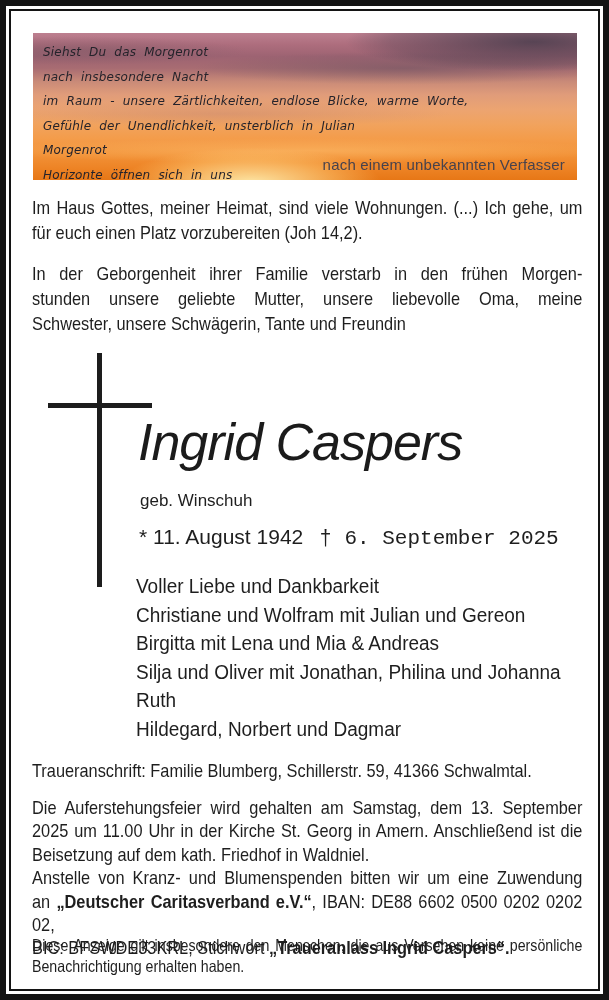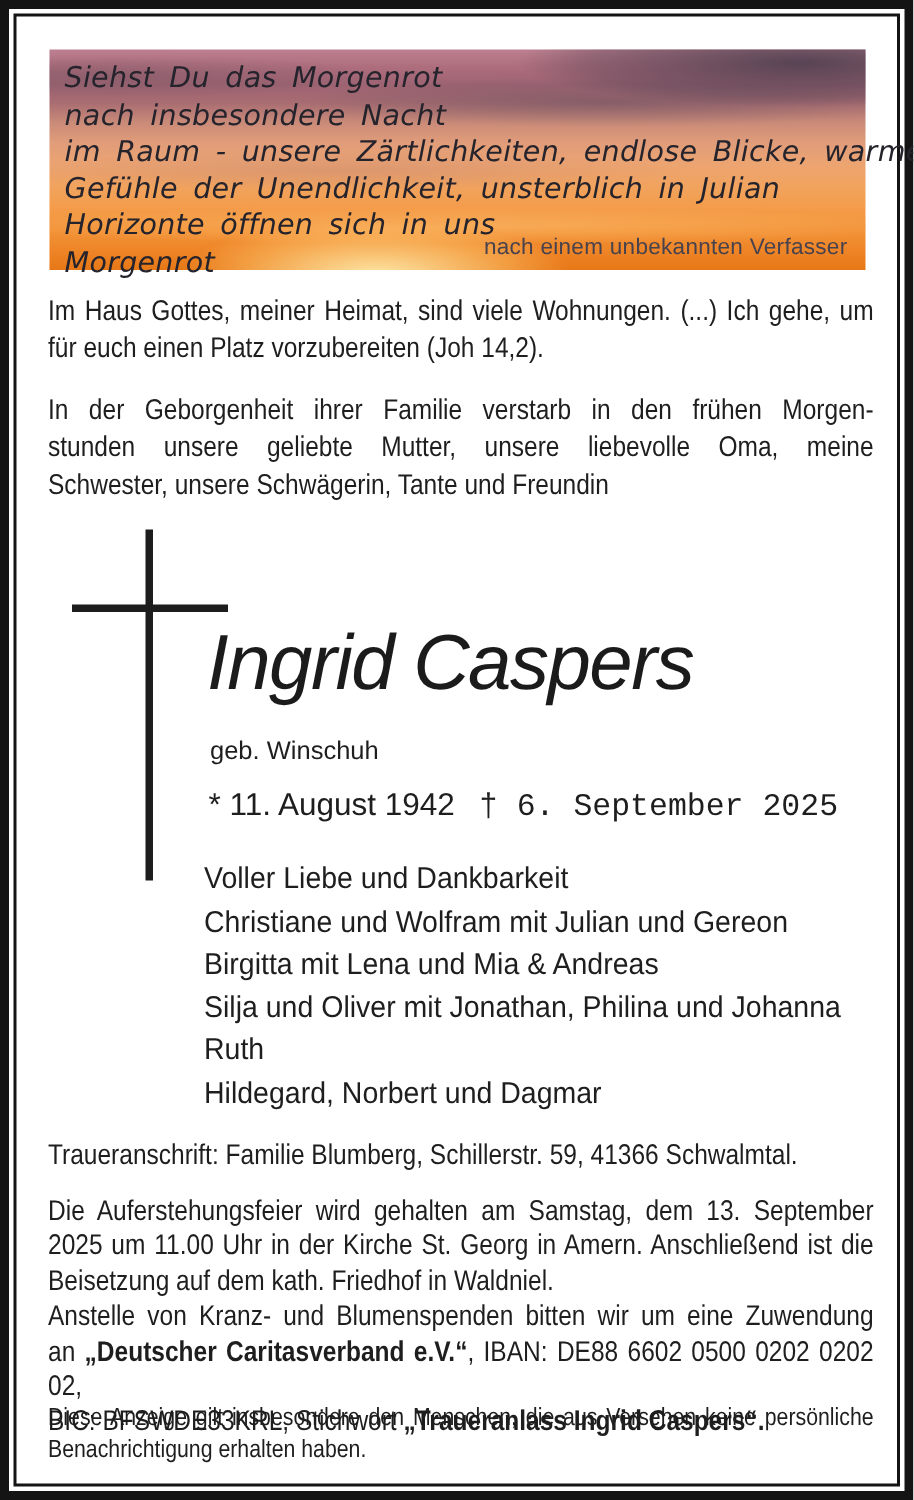--- a/index.html
+++ b/index.html
@@ -20,21 +20,21 @@
       radial-gradient(ellipse 85% 12% at 50% 80%, rgba(255,195,115,0.50), rgba(255,195,115,0) 70%),
       radial-gradient(ellipse 48% 28% at 92% 6%, rgba(72,60,76,0.85), rgba(82,66,82,0.35) 55%, rgba(82,66,82,0) 72%),
       radial-gradient(ellipse 55% 16% at 68% 24%, rgba(102,80,95,0.50), rgba(102,80,95,0) 70%),
       radial-gradient(ellipse 45% 14% at 8% 12%, rgba(125,88,100,0.55), rgba(125,88,100,0) 70%),
       radial-gradient(ellipse 60% 13% at 35% 55%, rgba(185,125,115,0.35), rgba(185,125,115,0) 70%),
       linear-gradient(180deg,#bd8090 0%,#ad6d7d 8%,#9d6372 16%,#a86c72 24%,#c98a78 33%,#e09c7a 42%,#eca471 52%,#f1a35e 62%,#f49c4a 72%,#f29238 82%,#ee8527 91%,#e77716 100%);
   }
   .poem {
     position:absolute; left:10px; top:7px; right:6px;
     font-family:"DejaVu Sans",sans-serif; font-style:italic; font-weight:500;
-    font-size:19px; line-height:24.5px; color:#25232b;
+    font-size:12px; line-height:24.5px; color:#25232b;
     word-spacing:4px; letter-spacing:0.2px; white-space:nowrap;
   }
   .attribution {
     position:absolute; right:12px; bottom:7px;
     font-size:15px; color:#47424d; letter-spacing:0.2px;
   }
 
   
   .cond { transform:scaleX(0.86); transform-origin:0 0; }
   .jline { text-align:justify; text-align-last:justify; }
@@ -66,22 +66,22 @@
 <div class="sheet">
   <div class="frame-outer"></div>
   <div class="frame-inner"></div>
 
   <div class="photo">
     <div class="poem">
       <div>Siehst Du das Morgenrot</div>
       <div>nach insbesondere Nacht</div>
       <div>im Raum - unsere Zärtlichkeiten, endlose Blicke, warme Worte,</div>
       <div>Gefühle der Unendlichkeit, unsterblich in Julian</div>
+      <div>Morgenrot</div>
       <div>Horizonte öffnen sich in uns</div>
-      <div>Morgenrot</div>
     </div>
     <div class="attribution">nach einem unbekannten Verfasser</div>
   </div>
 
   <div class="scripture cond">
     <div class="jline">Im Haus Gottes, meiner Heimat, sind viele Wohnungen. (...) Ich gehe, um</div>
     <div>für euch einen Platz vorzubereiten (Joh 14,2).</div>
   </div>
 
   <div class="intro cond">

